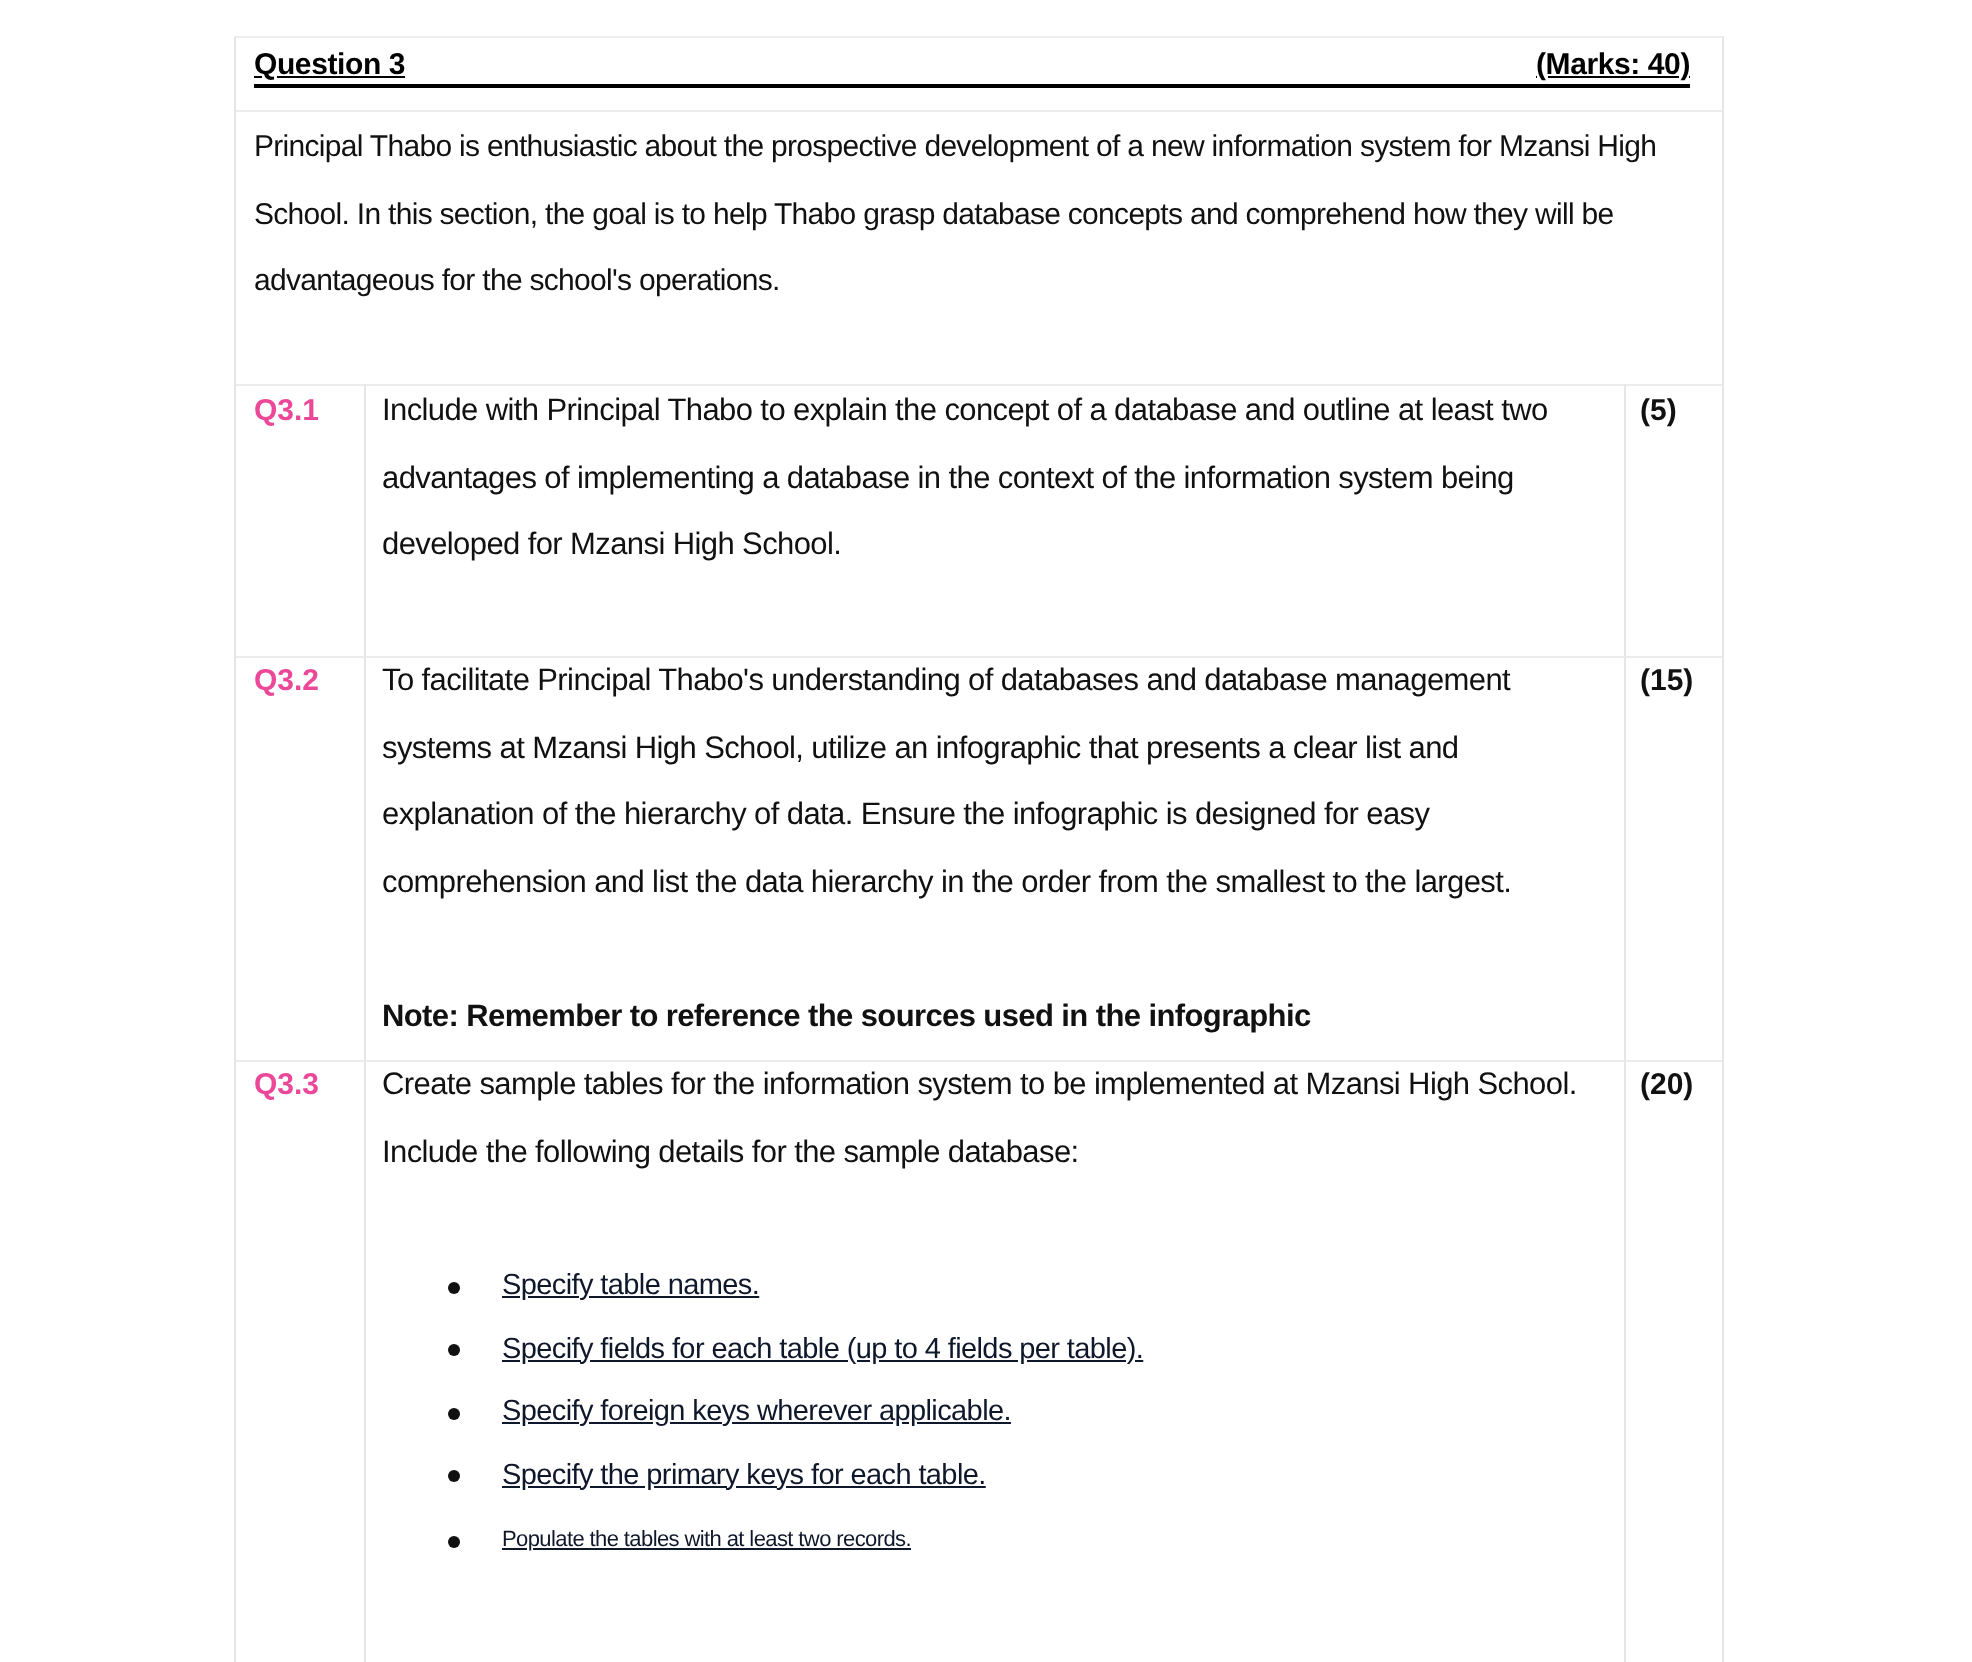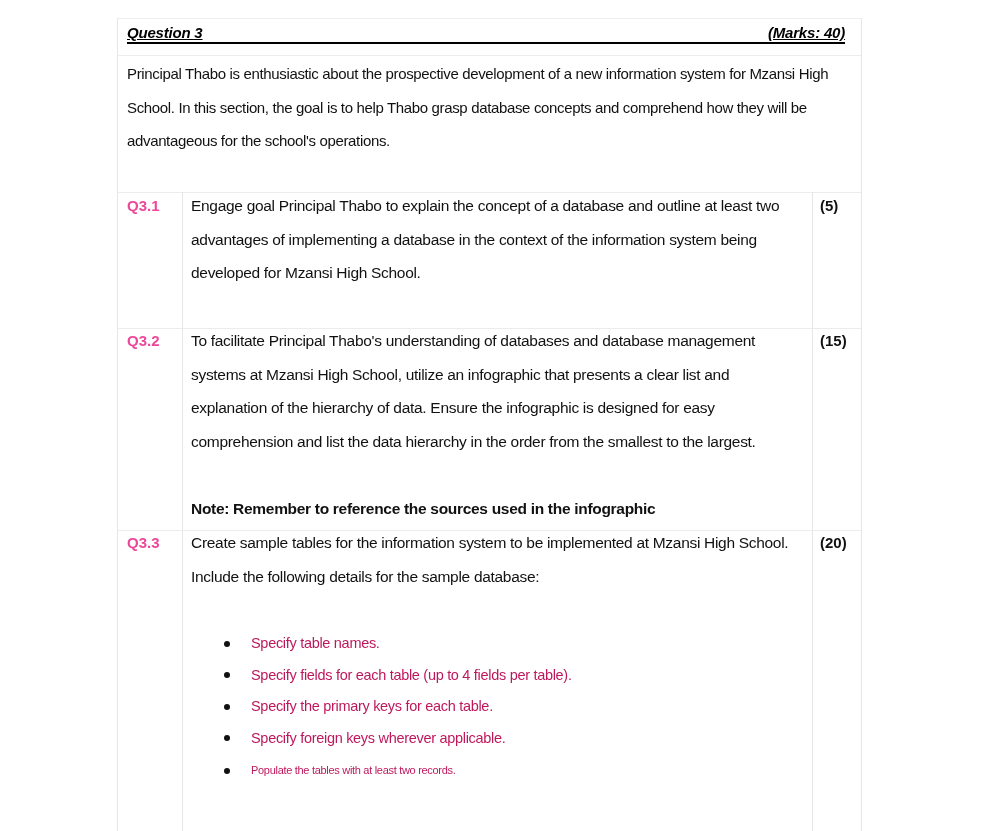--- a/index.html
+++ b/index.html
@@ -44,21 +44,20 @@
       justify-content: space-between;
       align-items: flex-end;
     }
     .header-inner span {
       font-weight: bold;
       font-size: 15px;
       line-height: 18px;
       text-decoration: underline;
       color: #000;
       letter-spacing: -0.2px;
-      font-style: italic;
     }
     
     .intro {
       position: absolute;
       left: 9px;
       top: 38px;
       width: 728px;
       font-weight: normal;
       font-size: 15px;
       line-height: 33.5px;
@@ -117,21 +116,22 @@
       margin: 0;
       padding: 0;
       list-style: none;
     }
     .bullets li {
       position: relative;
       padding-left: 33px;
       font-size: 14.5px;
       line-height: 31.5px;
       letter-spacing: -0.3px;
-      color: #be185d;
+      color: #0f172a;
+      text-decoration: underline;
     }
     .bullets li.big {
       font-size: 11px;
       line-height: 33px;
     }
     .bullets .dot {
       position: absolute;
       left: 6px;
       top: 50%;
       width: 6px;
@@ -154,39 +154,39 @@
   </div>
 
   <div class="intro">Principal Thabo is enthusiastic about the prospective development of a new information system for Mzansi High School. In this section, the goal is to help Thabo grasp database concepts and comprehend how they will be advantageous for the school's operations.</div>
 
   <div class="intro-row-border"></div>
 
   <div class="col-divider" style="left:64px;"></div>
   <div class="col-divider" style="left:694px;"></div>
 
   <div class="qnum" style="top:178px;">Q3.1</div>
-  <div class="qtext" style="top:170px;">Engage goal Principal Thabo to explain the concept of a database and outline at least two advantages of implementing a database in the context of the information system being developed for Mzansi High School.</div>
+  <div class="qtext" style="top:170px;">Include with Principal Thabo to explain the concept of a database and outline at least two advantages of implementing a database in the context of the information system being developed for Mzansi High School.</div>
   <div class="qmarks" style="top:178px;">(5)</div>
 
   <div class="qrow" style="top:309px;"></div>
 
   <div class="qnum" style="top:313px;">Q3.2</div>
   <div class="qtext note" style="top:473px;">Note: Remember to reference the sources used in the infographic</div>
   <div class="qtext" style="top:305px; width:616px;">
     <span>To facilitate Principal Thabo's understanding of databases and database management systems at Mzansi High School, utilize an infographic that presents a clear list and explanation of the hierarchy of data. Ensure the infographic is designed for easy comprehension and list the data hierarchy in the order from the smallest to the largest.</span>
   </div>
   <div class="qmarks" style="top:313px;">(15)</div>
 
   <div class="qrow" style="top:511px;"></div>
 
   <div class="qnum" style="top:515px;">Q3.3</div>
   <div class="qtext" style="top:507px; width:600px;">Create sample tables for the information system to be implemented at Mzansi High School. Include the following details for the sample database:</div>
   <div class="qmarks" style="top:515px;">(20)</div>
 
   <ul class="bullets">
     <li><span class="dot"></span><span>Specify table names.</span></li>
     <li><span class="dot"></span><span>Specify fields for each table (up to 4 fields per table).</span></li>
+    <li><span class="dot"></span><span>Specify foreign keys wherever applicable.</span></li>
     <li><span class="dot"></span><span>Specify the primary keys for each table.</span></li>
-    <li><span class="dot"></span><span>Specify foreign keys wherever applicable.</span></li>
     <li class="big"><span class="dot"></span><span>Populate the tables with at least two records.</span></li>
   </ul>
 
 </div>
 
 </body></html>

